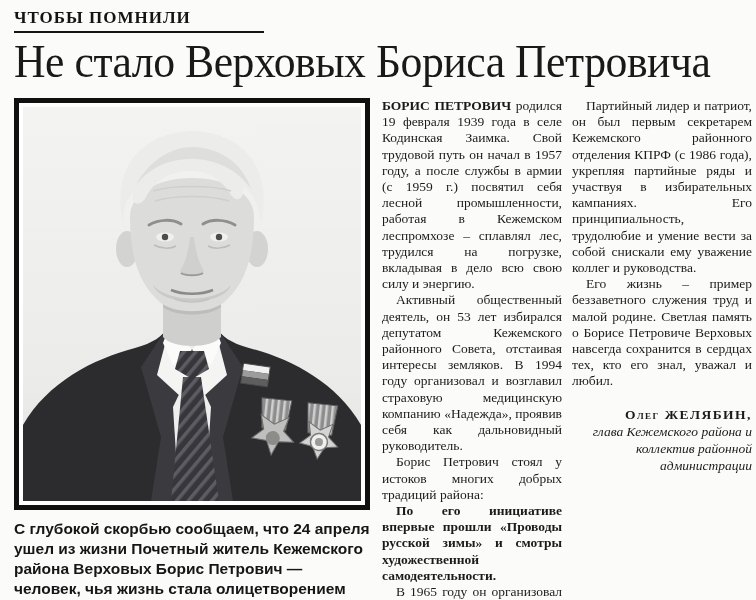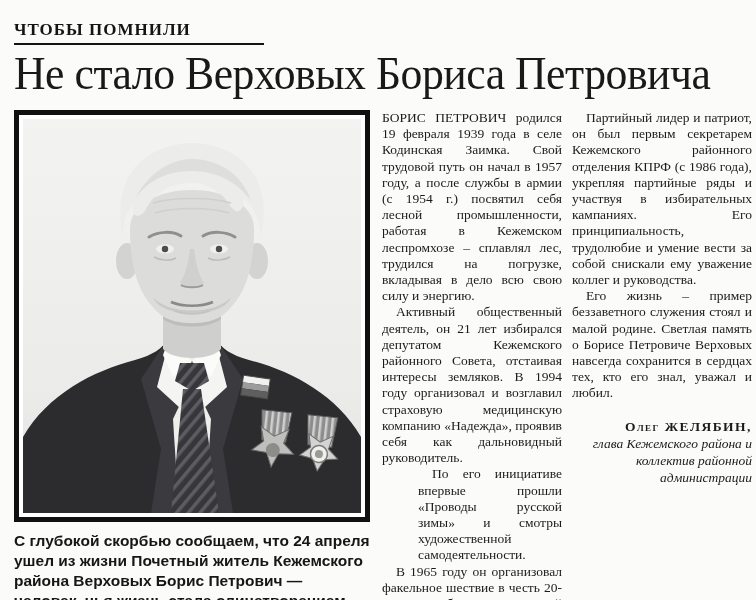--- a/index.html
+++ b/index.html
@@ -6,21 +6,21 @@
   body{
     width:756px;height:600px;
     background:#fbfbfa;
     font-family:"Liberation Serif", serif;
     color:#1b1b1b;
     overflow:hidden;
   }
   .page{
     box-sizing:border-box;
     width:752px;height:600px;
-    padding:20px 4px 0 14px;
+    padding:8px 4px 0 14px;
     position:relative;
   }
   
   .kicker{
     font-size:17px;font-weight:bold;
     letter-spacing:1px;
     color:#141414;
   }
   .kicker-rule{
     width:250px;height:0;
@@ -68,22 +68,22 @@
 
   .para{
     margin:0;
     font-size:13.5px;
     line-height:16.2px;
     text-align:justify;
     text-indent:14px;
     color:#1b1b1b;
   }
   .para.no-indent{text-indent:0;}
-  .para.bold{font-weight:normal;margin-left:36px;}
-  .lead{font-weight:normal;}
+  .para.bold{font-weight:bold;}
+  .lead{font-weight:bold;}
 
   .signature{
     margin-top:16px;
     text-align:right;
     font-size:13.5px;
     line-height:17px;
   }
   .sig-name{
     font-weight:bold;
     font-variant:small-caps;
@@ -187,30 +187,31 @@
             <path d="M297,352 L303,340 L316,338 L306,329 L309,316 L297,323 L285,316 L288,329 L278,338 L291,340 Z" fill="#d4d4d2" stroke="#6e6e6c" stroke-width="1"></path>
             <circle cx="297" cy="335" r="8.5" fill="#efefed" stroke="#7a7a78" stroke-width="1.5"></circle>
             <circle cx="297" cy="335" r="4" fill="#9a9a98"></circle>
           </g>
         </svg>
       </div>
       <div class="caption">С глубокой скорбью сообщаем, что 24 апреля ушел из жизни Почетный житель Кежемского района Верховых Борис Петрович — человек, чья жизнь стала олицетворением преданности родной земле, трудовому долгу и общественному служению.</div>
     </div>
 
     <div class="col-text mid">
-      <p class="para no-indent"><span class="lead">БОРИС ПЕТРОВИЧ</span><span> родился 19 февраля 1939 года в селе Кодинская Заимка. Свой трудовой путь он начал в 1957 году, а после службы в армии (с 1954 г.) посвятил себя лесной промышленности, работая в Кежемском леспромхозе – сплавлял лес, трудился на погрузке, вкладывая в дело всю свою силу и энергию.</span></p>
-      <p class="para">Активный общественный деятель, он 21 лет избирался депутатом Кежемского районного Совета, отстаивая интересы земляков. В 1994 году организовал и возглавил страховую медицинскую компанию «Надежда», проявив себя как дальновидный руководитель.</p>
+      <p class="para no-indent"><span class="lead">БОРИС ПЕТРОВИЧ</span><span> родился 19 февраля 1939 года в селе Кодинская Заимка. Свой трудовой путь он начал в 1957 году, а после службы в армии (с 1959 г.) посвятил себя лесной промышленности, работая в Кежемском леспромхозе – сплавлял лес, трудился на погрузке, вкладывая в дело всю свою силу и энергию.</span></p>
+      <p class="para">Активный общественный деятель, он 53 лет избирался депутатом Кежемского районного Совета, отстаивая интересы земляков. В 1994 году организовал и возглавил страховую медицинскую компанию «Надежда», проявив себя как дальновидный руководитель.</p>
+      <p class="para">Борис Петрович стоял у истоков многих добрых традиций района:</p>
       <p class="para bold">По его инициативе впервые прошли «Проводы русской зимы» и смотры художественной самодеятельности.</p>
       <p class="para">В 1965 году он организовал факельное шествие в честь 20-летия Победы в Великой Отечественной войне.</p>
 
     </div>
 
     <div class="col-text">
       <p class="para">Партийный лидер и патриот, он был первым секретарем Кежемского районного отделения КПРФ (с 1986 года), укрепляя партийные ряды и участвуя в избирательных кампаниях. Его принципиальность, трудолюбие и умение вести за собой снискали ему уважение коллег и руководства.</p>
-      <p class="para">Его жизнь – пример беззаветного служения стоял и малой родине. Светлая память о Борисе Петровиче Верховых навсегда сохранится в сердцах тех, кто его знал, уважал и любил.</p>
+      <p class="para">Его жизнь – пример беззаветного служения труд и малой родине. Светлая память о Борисе Петровиче Верховых навсегда сохранится в сердцах тех, кто его знал, уважал и любил.</p>
 
       <div class="signature">
         <div class="sig-name">Олег ЖЕЛЯБИН,</div>
         <div class="sig-role">глава Кежемского района и коллектив районной администрации</div>
 
       </div>
 
     </div>
 
   </div>

